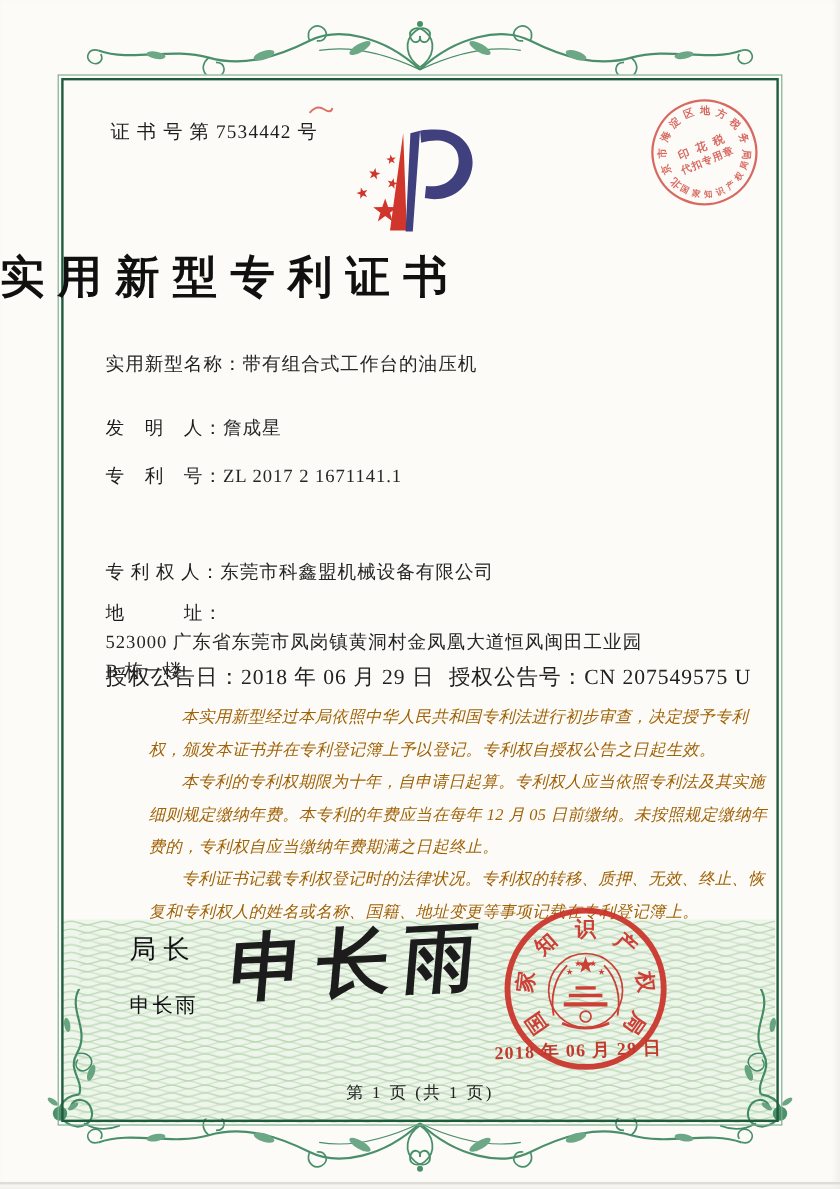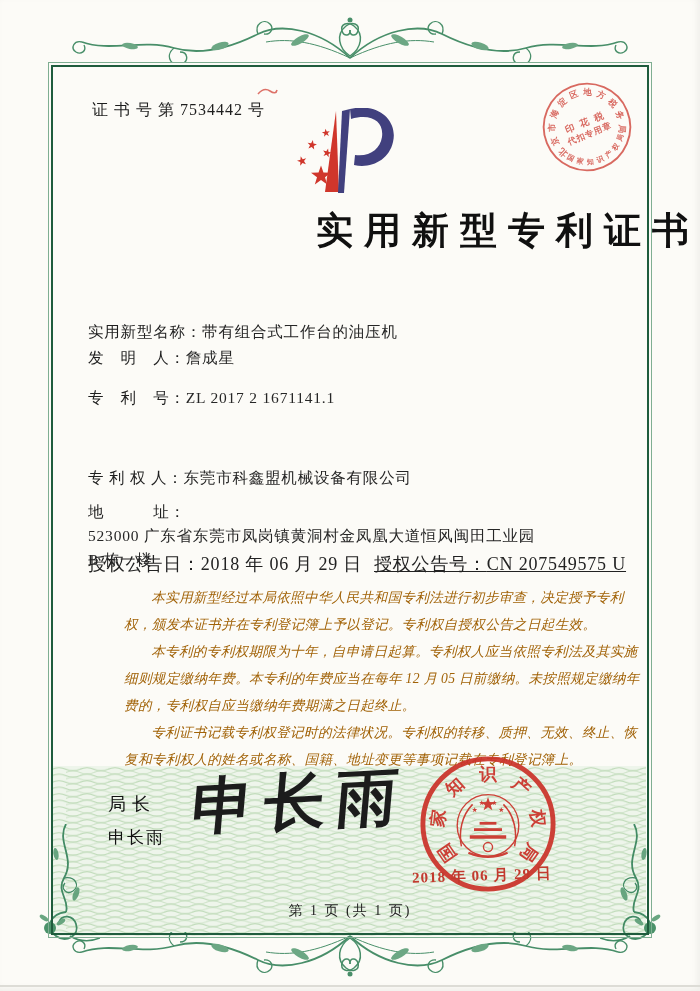--- a/index.html
+++ b/index.html
@@ -4,30 +4,30 @@
 <style>
   html,body{margin:0;padding:0;background:#ffffff;}
   .page{position:relative;width:700px;height:991px;background:#fcfbf7;overflow:hidden;
         font-family:"Liberation Serif","DejaVu Serif",serif;color:#222;
         box-shadow:inset -3px -3px 6px rgba(0,0,0,.05);}
   .abs{position:absolute;}
   
   .frame-outer{left:48px;top:62px;width:602px;height:874px;border:1px solid #7fae92;}
   .frame-inner{left:51px;top:65px;width:594px;height:866px;border:2px solid #1f5c3d;}
   .cert-number{left:92px;top:100px;font-size:16px;letter-spacing:1px;color:#1d1d1d;}
-  .title{left:0;top:206px;width:700px;text-align:right;font-size:37px;font-weight:700;
+  .title{left:0;top:206px;width:700px;text-align:left;font-size:37px;font-weight:700;
          letter-spacing:11px;color:#101010;}
   .field{left:88px;width:540px;font-size:15.5px;letter-spacing:.8px;color:#262626;line-height:24px;}
   .field .lbl{color:#1e1e1e;}
   .addr-val{display:inline-block;width:452px;vertical-align:top;}
   .grant{left:88px;top:552px;width:560px;font-size:18px;letter-spacing:.8px;}
-  .grant-right{position:absolute;left:286px;top:0;text-decoration:underline;}
+  .grant-right{position:absolute;left:286px;top:0;}
   .paras{left:88px;top:584px;width:527px;font-size:13.6px;line-height:27px;color:#a16207;margin-left:36px;}
   .paras p{margin:0;text-indent:2em;font-style:italic;letter-spacing:.3px;}
-  .sig-title{left:108px;top:792px;font-size:18px;letter-spacing:6px;color:#111;}
+  .sig-title{left:108px;top:776px;font-size:22px;letter-spacing:6px;color:#111;}
   .sig-name{left:108px;top:826px;font-size:17px;letter-spacing:2px;color:#111;}
   .sig-script{left:192px;top:760px;font-size:62px;color:#1c1c1c;letter-spacing:10px;
               transform:rotate(-3deg) skewX(-8deg);font-weight:700;}
   .seal-date{left:412px;top:866px;width:160px;font-size:15px;color:#c23a2e;letter-spacing:1px;
              transform:rotate(-2deg);font-weight:700;}
   .footer{left:0;top:902px;width:700px;text-align:center;font-size:14px;letter-spacing:2px;color:#222;}
   .guil{left:52px;top:766px;width:594px;height:170px;}
   svg text{font-family:"Liberation Serif","DejaVu Serif",serif;}
   .bottom-edge{left:0;top:985px;width:700px;height:2px;background:#dddcd6;}
 </style>
@@ -114,21 +114,21 @@
     <path d="M58,1 C 88,-6 106,14 101,34 C 97,52 79,61 62,57 L63,47 C 78,49 88,41 90,29 C 92,14 80,5 59,11 Z" fill="#41407e"></path>
     <use href="#star" transform="translate(29,68) scale(1.05)" fill="#d0362b"></use>
     <use href="#star" transform="translate(10,53) scale(0.5) rotate(-15)" fill="#d0362b"></use>
     <use href="#star" transform="translate(20,37) scale(0.5) rotate(10)" fill="#d0362b"></use>
     <use href="#star" transform="translate(34,25) scale(0.42) rotate(-8)" fill="#d0362b"></use>
     <use href="#star" transform="translate(35,45) scale(0.46) rotate(14)" fill="#d0362b"></use>
   </svg>
 
   <div class="abs title">实用新型专利证书</div>
 
-  <div class="abs field" style="top:292px;margin-top:28px;">
+  <div class="abs field" style="top:292px;">
     <span class="lbl">实用新型名称：</span><span>带有组合式工作台的油压机</span>
   </div>
   <div class="abs field" style="top:346px;">
     <span class="lbl">发　明　人：</span><span>詹成星</span>
   </div>
   <div class="abs field" style="top:386px;">
     <span class="lbl">专　利　号：</span><span>ZL 2017 2 1671141.1</span>
   </div>
   <div class="abs field" style="top:466px;">
     <span class="lbl">专 利 权 人：</span><span>东莞市科鑫盟机械设备有限公司</span>

